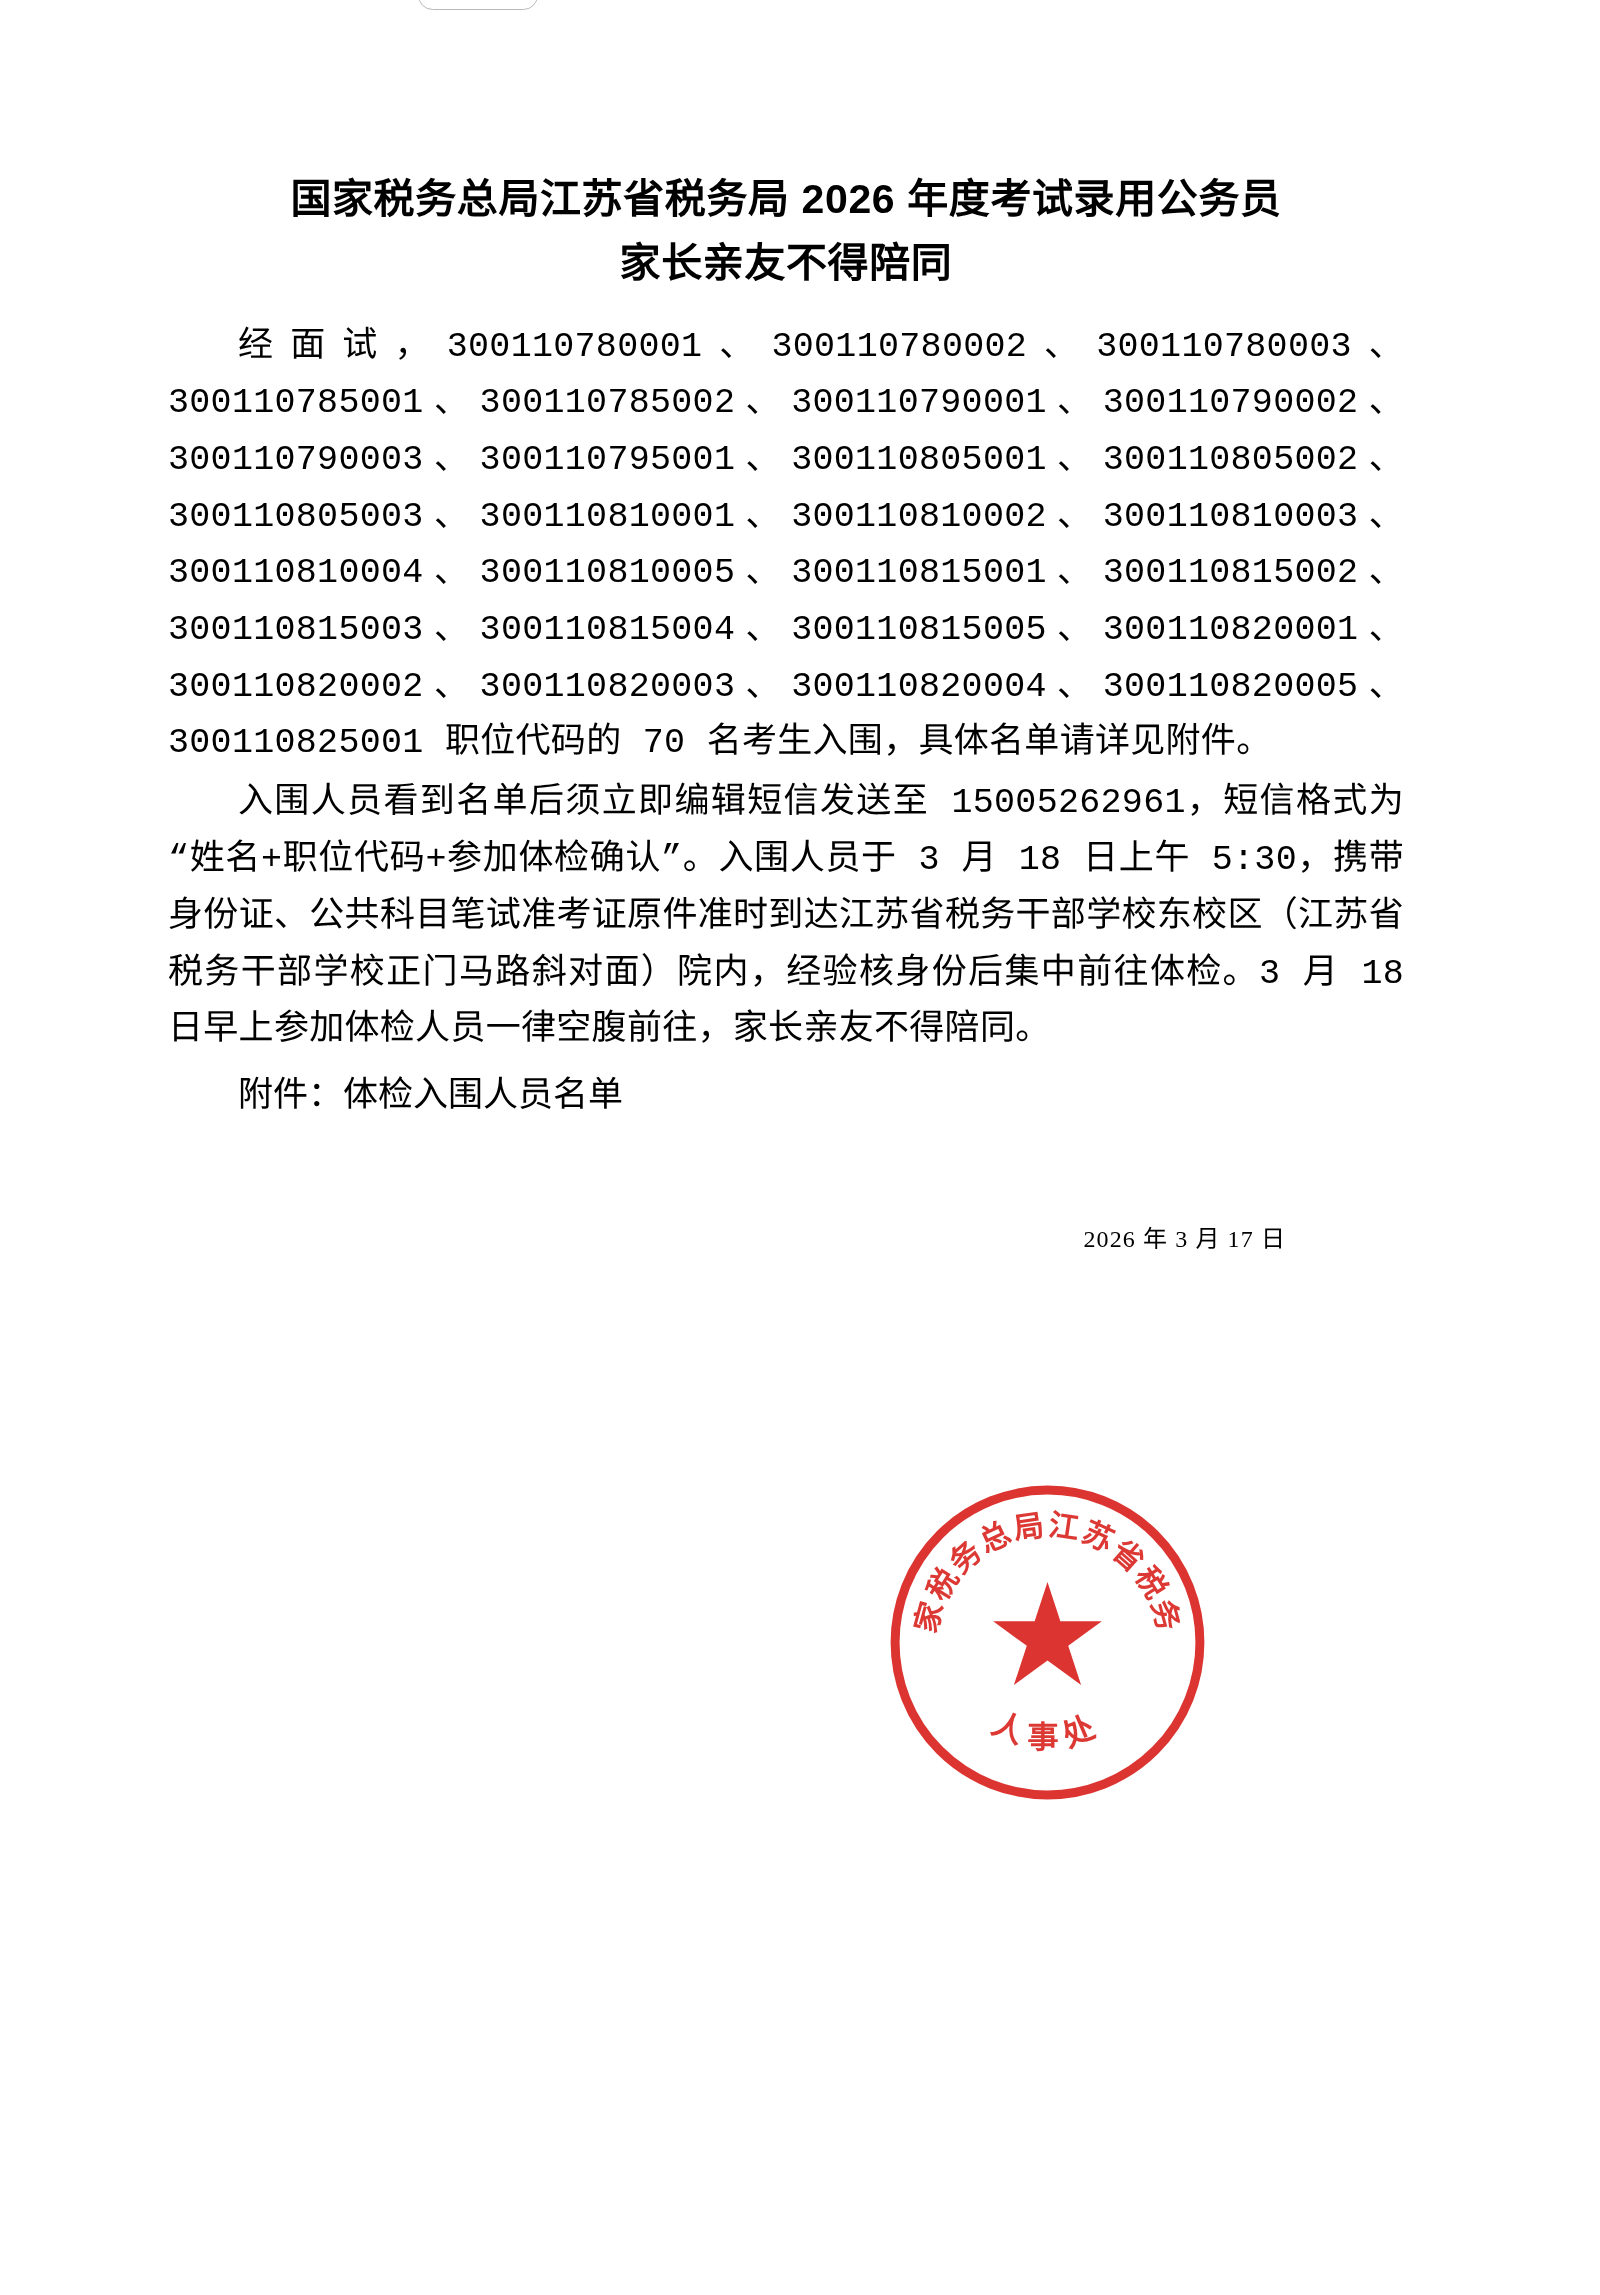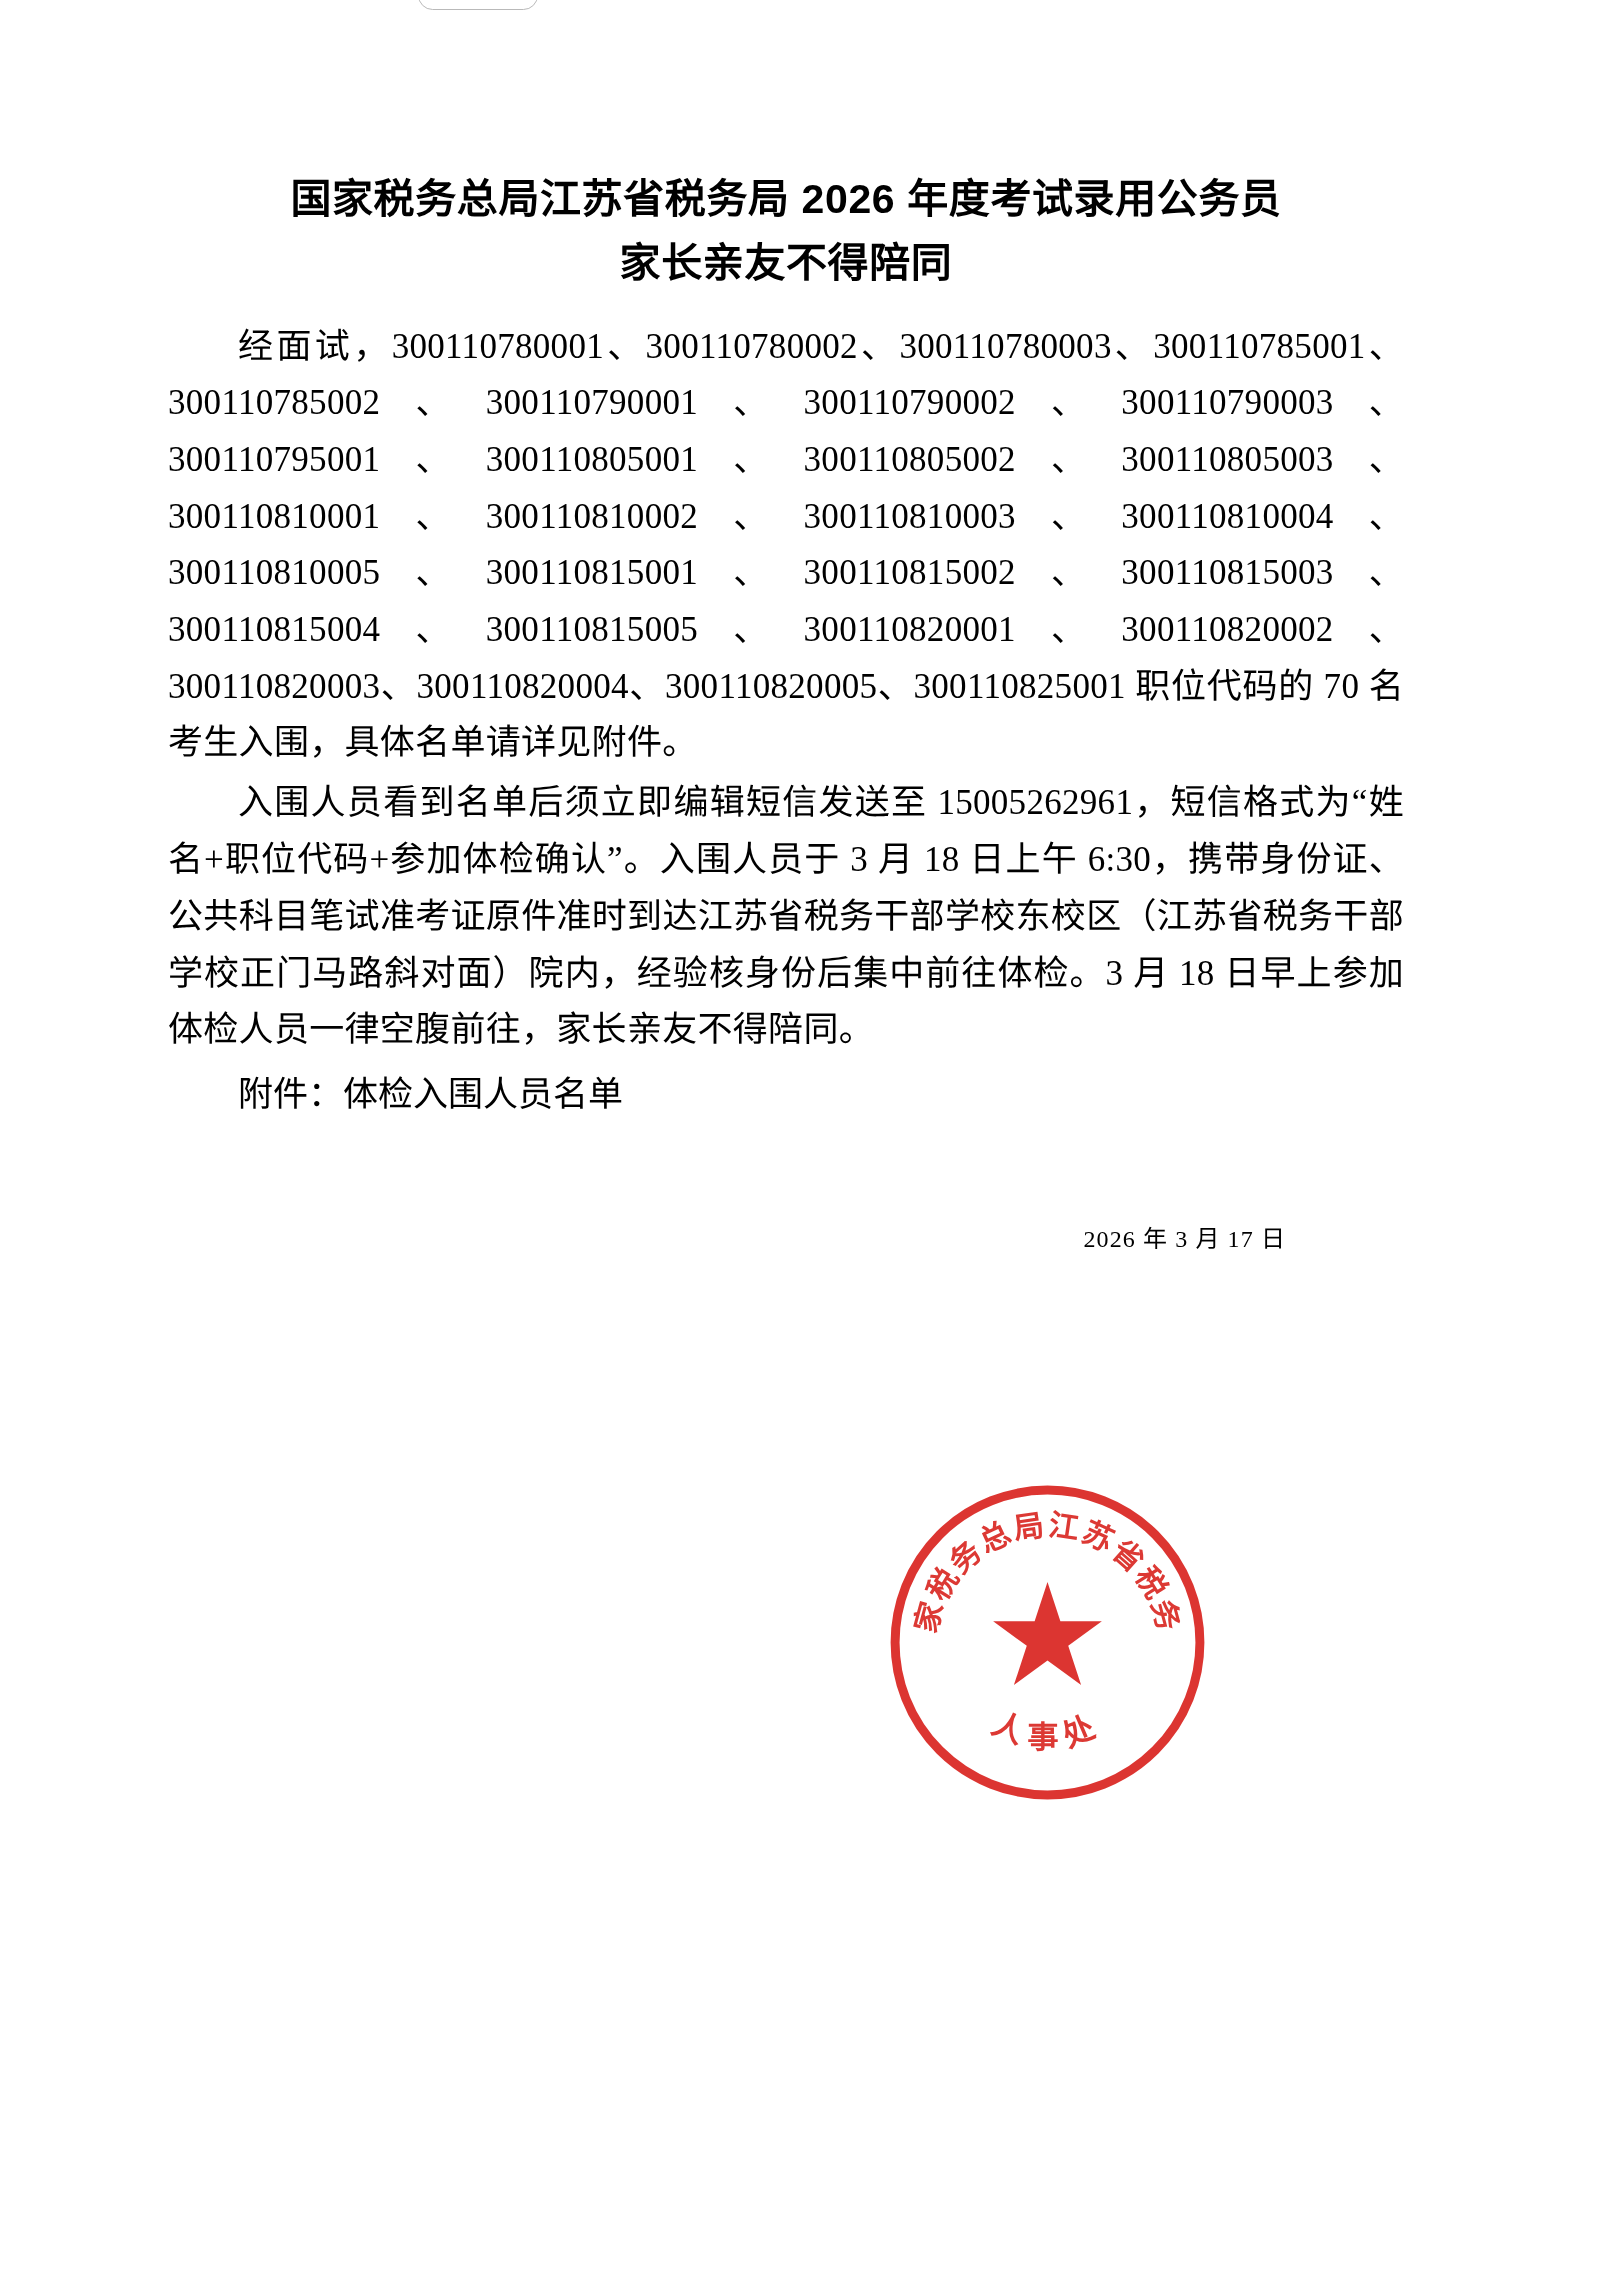--- a/index.html
+++ b/index.html
@@ -48,20 +48,21 @@
     margin: 0 0 23.5px 0;
   }
   .doc-title .line2 { display: block; }
 
   .body-text {
     font-size: 35px;
     line-height: 1.62;
     letter-spacing: 0.3px;
     text-align: justify;
     text-justify: inter-ideograph;
+    font-family: Liberation Mono, monospace;
   }
 
   .para {
     margin: 0 0 3.4px 0;
     text-indent: 2em;
   }
   .para.codes {
     text-indent: 2em;
     text-align: justify;
   }
@@ -111,21 +112,21 @@
 
 <div class="page">
 
   <h1 class="doc-title">
     <span>国家税务总局江苏省税务局 2026 年度考试录用公务员</span>
     <span class="line2">家长亲友不得陪同</span>
   </h1>
 
   <div class="body-text">
     <p class="para codes">经面试，300110780001、300110780002、300110780003、300110785001、300110785002、300110790001、300110790002、300110790003、300110795001、300110805001、300110805002、300110805003、300110810001、300110810002、300110810003、300110810004、300110810005、300110815001、300110815002、300110815003、300110815004、300110815005、300110820001、300110820002、300110820003、300110820004、300110820005、300110825001 职位代码的 70 名考生入围，具体名单请详见附件。</p>
-    <p class="para">入围人员看到名单后须立即编辑短信发送至 15005262961，短信格式为“姓名+职位代码+参加体检确认”。入围人员于 3 月 18 日上午 6:30，携带身份证、公共科目笔试准考证原件准时到达江苏省税务干部学校东校区（江苏省税务干部学校正门马路斜对面）院内，经验核身份后集中前往体检。3 月 18 日早上参加体检人员一律空腹前往，家长亲友不得陪同。</p>
+    <p class="para">入围人员看到名单后须立即编辑短信发送至 15005262961，短信格式为“姓名+职位代码+参加体检确认”。入围人员于 3 月 18 日上午 5:30，携带身份证、公共科目笔试准考证原件准时到达江苏省税务干部学校东校区（江苏省税务干部学校正门马路斜对面）院内，经验核身份后集中前往体检。3 月 18 日早上参加体检人员一律空腹前往，家长亲友不得陪同。</p>
   </div>
 
   <div class="attachment">附件：体检入围人员名单</div>
 
   <div class="date-line">2026 年 3 月 17 日</div>
 
 </div>
 
 <div class="seal">
   <svg width="325" height="325" viewBox="0 0 580 580" xmlns="http://www.w3.org/2000/svg">

